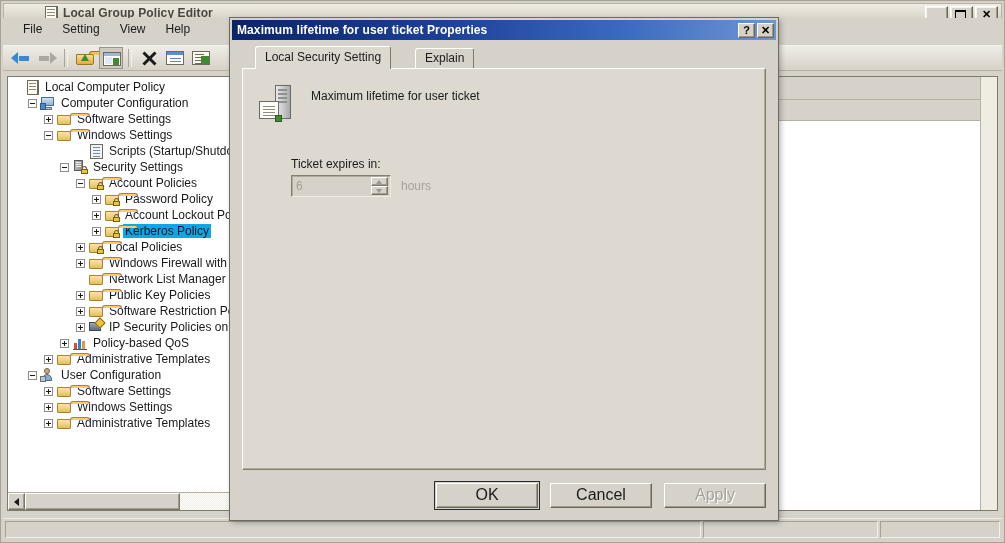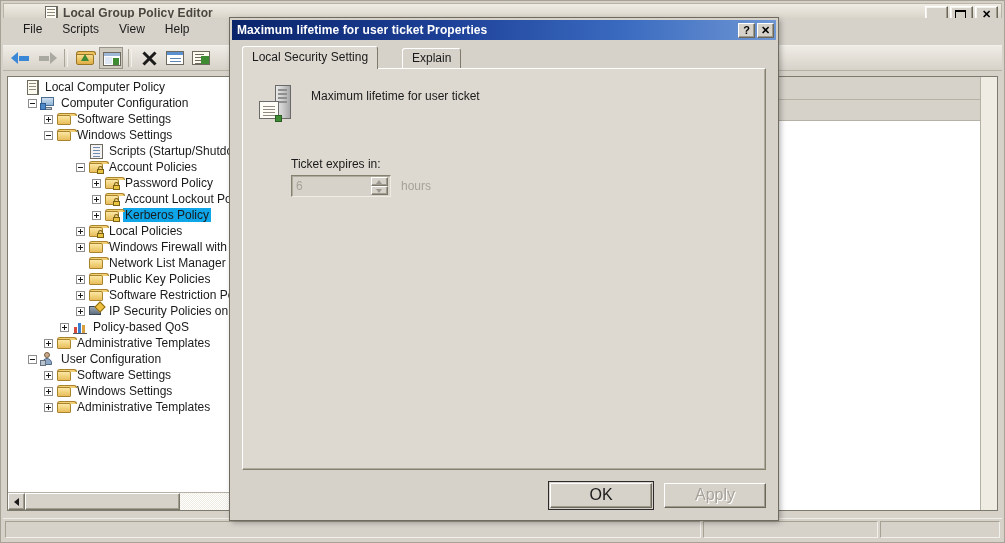--- a/index.html
+++ b/index.html
@@ -309,20 +309,21 @@
     position: absolute; left: 10px; top: 26px; right: 10px; height: 22px;
   }
   .tab {
     position: absolute; top: 2px; height: 20px;
     background: #d6d2ca;
     border: 1px solid #fff; border-right-color: #7e7a6c; border-bottom: none;
     box-sizing: border-box;
     font-size: 12px; line-height: 18px; padding: 0 9px; cursor: default;
     color: #1a1a1a; white-space: nowrap;
     border-radius: 3px 3px 0 0;
+    margin-left: 13px;
   }
   .tab.active {
     top: 0; height: 23px; line-height: 21px; z-index: 3;
     background: #ddd9d1;
     border-color: #fff; border-right-color: #7e7a6c;
   }
   .tab-body {
     position: absolute; left: 10px; top: 48px; right: 10px; bottom: 48px;
     background: #ddd9d1;
     border: 1px solid #fff; border-right-color: #85816f; border-bottom-color: #85816f;
@@ -424,21 +425,21 @@
             <span class="g"></span>
           </div>
         <div class="win-btn btn-close">
             <span class="g">✕</span>
           </div>
       </div>
     </div>
 
     <div class="menubar">
       <div class="menu-item">File</div>
-      <div class="menu-item">Scripts</div>
+      <div class="menu-item">Setting</div>
       <div class="menu-item">View</div>
       <div class="menu-item">Help</div>
     </div>
 
     <div class="toolbar">
       <div class="tb">
         <span class="arrow-l blue">
           <i class="ar-head"></i>
             <i class="ar-shaft"></i>
         </span>
@@ -524,20 +525,32 @@
                 </span>
                 <span class="lbl">Windows Settings</span>
               </div>
               <div class="node">
                 <span style="display:inline-block;width:68px;flex:none"></span>
                 <span class="exp none"></span>
                 <span class="ni i-script">
                   <i class="d"></i>
                 </span>
                 <span class="lbl">Scripts (Startup/Shutdown)</span>
+              </div>
+              <div class="node">
+                <span style="display:inline-block;width:52px;flex:none"></span>
+                <span class="exp"></span>
+                <span class="ni i-sec">
+                  <i class="srv"></i>
+                  <i class="i-lock">
+                    <i class="sh"></i>
+                    <i class="body"></i>
+                  </i>
+                </span>
+                <span class="lbl">Security Settings</span>
               </div>
               <div class="node">
                 <span style="display:inline-block;width:68px;flex:none"></span>
                 <span class="exp"></span>
                 <span class="ni i-fold">
                   <i class="tab"></i>
                   <i class="fo"></i>
                   <i class="i-lock">
                     <i class="sh"></i>
                     <i class="body"></i>
@@ -765,16 +778,17 @@
                 </div>
             </div>
           </div>
           <div class="units">hours</div>
         </div>
       </div>
     </div>
 
     <div class="dlg-buttons">
       <div class="dbtn default">OK</div>
+      <div class="dbtn">Cancel</div>
       <div class="dbtn disabled">Apply</div>
     </div>
   </div>
 </div>
 
 </body></html>

